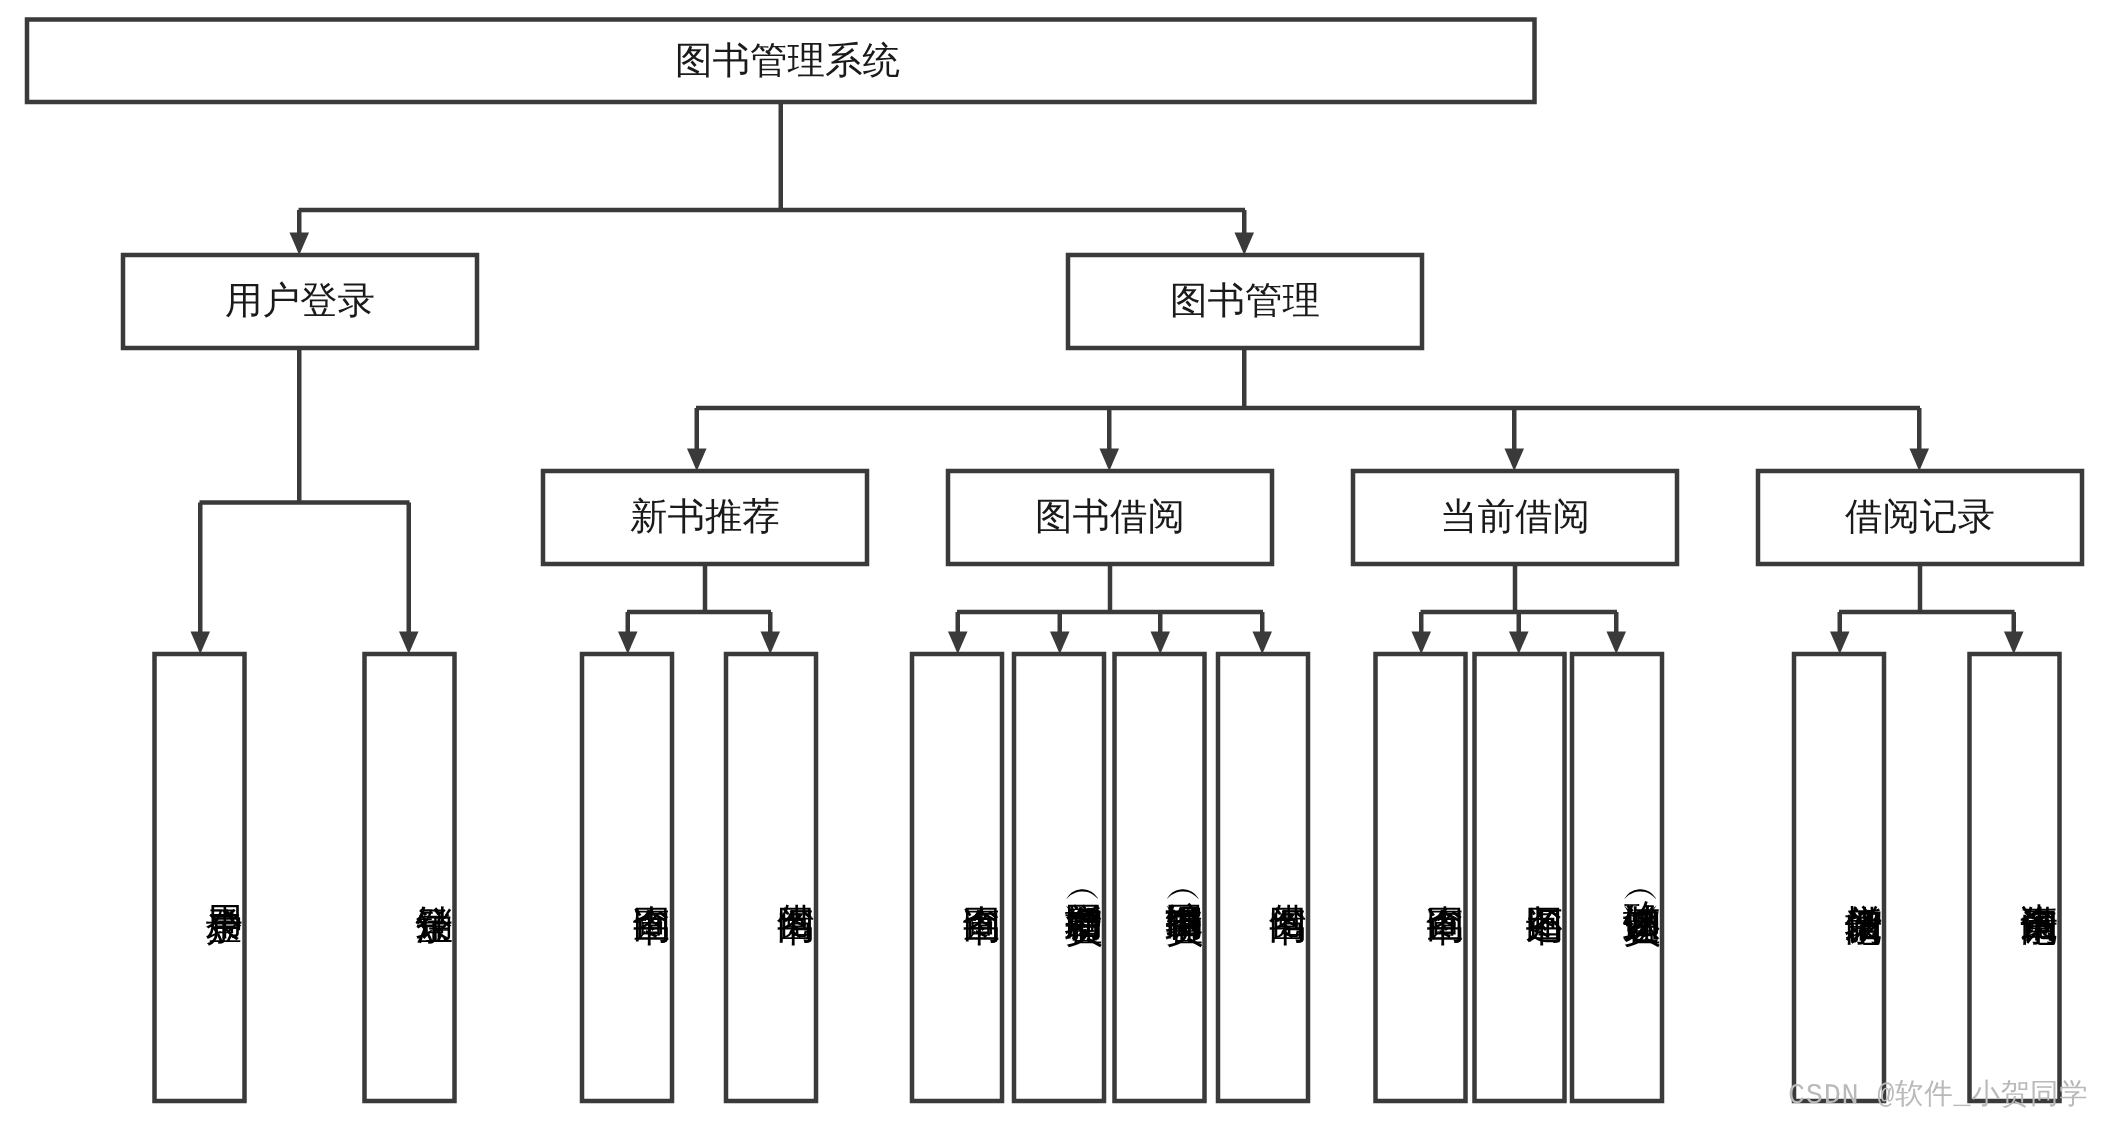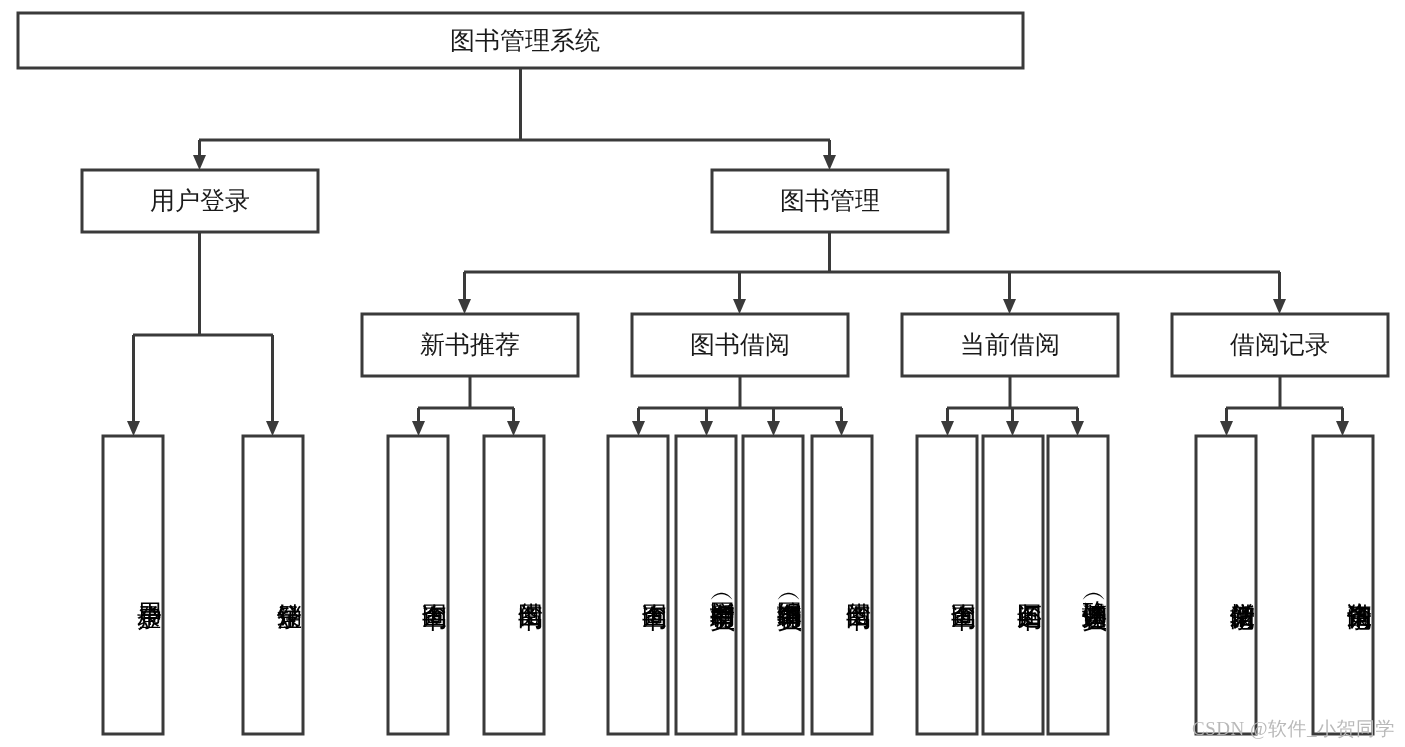--- a/index.html
+++ b/index.html
@@ -60,21 +60,21 @@
   }
   .leaf-label-wrap {
     display: flex;
     align-items: center;
     justify-content: center;
     width: 100%;
     height: 100%;
   }
   .watermark {
     position: absolute;
-    font-family: Liberation Serif, serif;
+    font-family: Liberation Mono, monospace;
     font-size: 19px;
     color: #b9b9b9;
     white-space: nowrap;
     letter-spacing: 0.5px;
   }
 </style>
 </head>
 <body>
 
 <svg id="diagram-root" viewBox="0 0 1405 747" width="1405" height="747" xmlns="http://www.w3.org/2000/svg">

